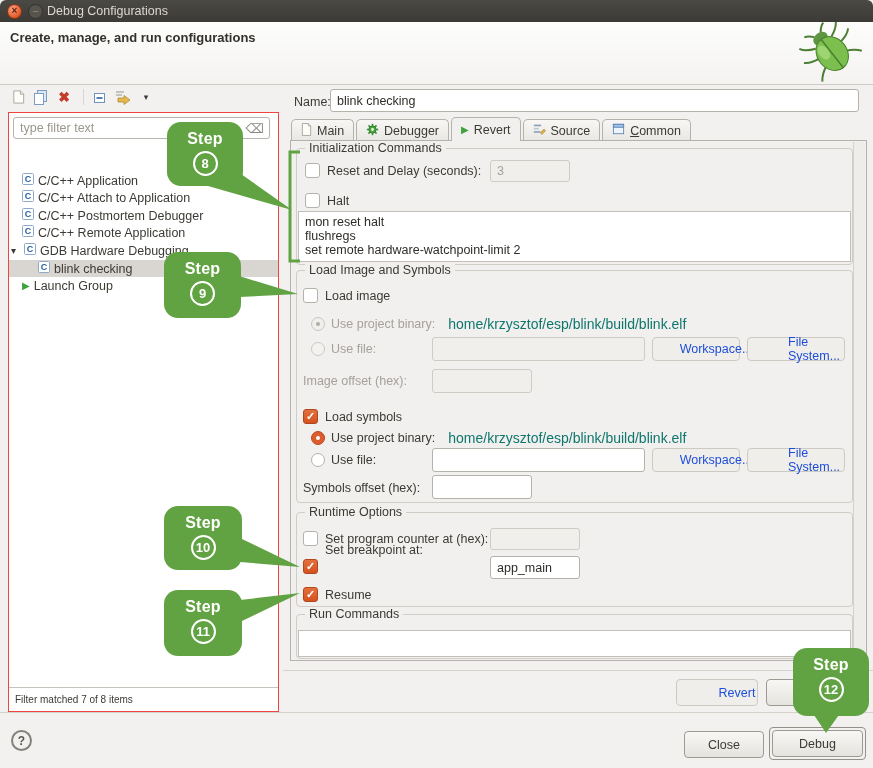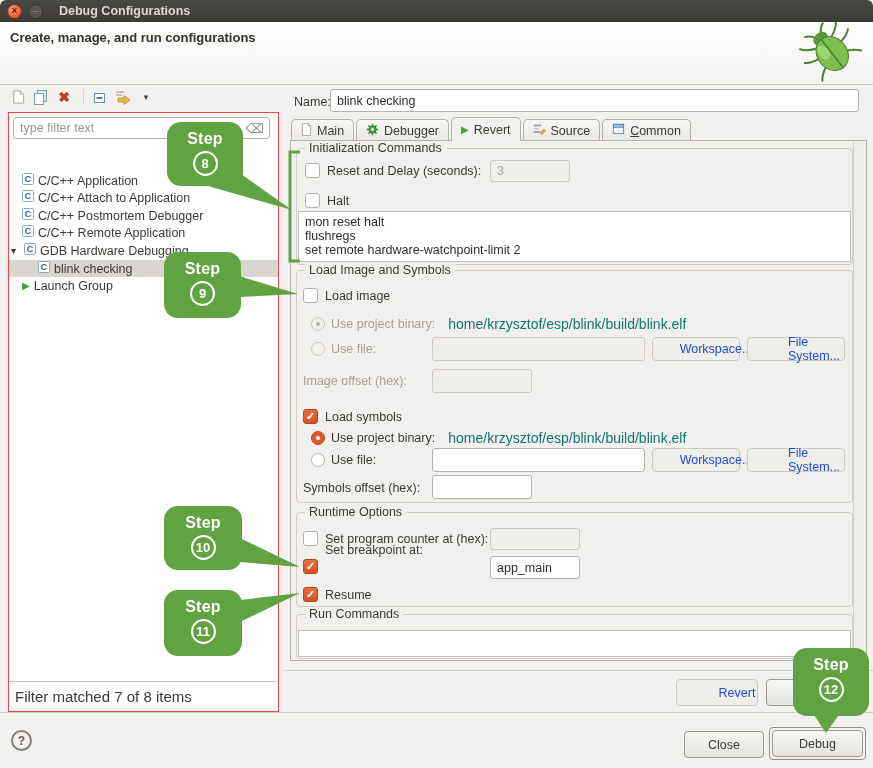--- a/index.html
+++ b/index.html
@@ -9,21 +9,21 @@
   
   .titlebar{position:absolute;left:0;top:0;width:873px;height:22px;
     background:linear-gradient(#4a4944,#3b3a36);border-radius:6px 6px 0 0;
     display:flex;align-items:center;}
   .winbtn{width:15px;height:15px;border-radius:50%;margin-left:7px;
     display:flex;align-items:center;justify-content:center;
     font-size:10px;line-height:1;box-sizing:border-box;}
   .winbtn.close{background:radial-gradient(circle at 35% 30%,#f7a183,#e8693a 55%,#ce4413);
     border:1px solid #95310f;color:#5e1d08;font-weight:bold;}
   .winbtn.min{background:#56544d;border:1px solid #32312c;color:#8e8b84;margin-left:6px;}
-  .wtitle{color:#dcd8d0;font-weight:bold;font-size:12.5px;margin-left:16px;}
+  .wtitle{color:#dcd8d0;font-weight:normal;font-size:12.5px;margin-left:4px;}
   
   .header{position:absolute;left:0;top:22px;width:873px;height:62px;
     background:linear-gradient(#fdfdfc,#f4f3f1);border-bottom:1px solid #cecbc5;}
   .subtitle{position:absolute;left:10px;top:8px;font-size:13px;font-weight:bold;color:#33312c;}
   .bug{position:absolute;right:6px;top:0px;}
   
   .lbl{font-size:12.5px;color:#3c3a34;white-space:nowrap;}
   .lbl.dis{color:#a5a19b;}
   .fld{position:absolute;background:#fff;border:1px solid #b5b2ac;border-radius:3px;
     font-family:"Liberation Sans",sans-serif;font-size:12.5px;color:#2f2d29;
@@ -67,22 +67,22 @@
   .filterbox input::placeholder{color:#9b978f;}
   .clearico{color:#8a8780;font-size:13px;margin-right:5px;cursor:default;}
   .tree{position:absolute;left:0;top:30px;right:0;}
   .trow{position:absolute;left:0;width:100%;height:17px;display:flex;align-items:center;
     gap:4px;box-sizing:border-box;padding-left:13px;font-size:12.5px;color:#3c3a34;}
   .trow.gdb{padding-left:2px;}
   .trow.child{padding-left:29px;}
   .trow.sel{background:#d9d6d2;}
   .disc{font-size:10px;color:#3c3a34;width:9px;}
   .play{color:#3fa23f;font-size:10px;line-height:1;}
-  .lstatus{position:absolute;left:0;bottom:0;width:100%;height:30px;border-top:1px solid #c6c3bd;
-    box-sizing:border-box;font-size:15px;color:#3c3a34;display:flex;align-items:center;
+  .lstatus{position:absolute;left:0;bottom:0;width:100%;height:24px;border-top:1px solid #c6c3bd;
+    box-sizing:border-box;font-size:10px;color:#3c3a34;display:flex;align-items:center;
     padding-left:6px;background:#fff;}
   
   .namelbl{position:absolute;left:294px;top:95px;}
   #namefld{left:330px;top:89px;width:529px;height:23px;}
   .tabs{position:absolute;left:291px;top:118px;height:23px;display:flex;align-items:flex-end;}
   .tab{display:flex;align-items:center;gap:5px;padding:0 9px;height:21px;
     background:linear-gradient(#f8f7f5,#e9e7e3);border:1px solid #b5b2ac;border-bottom:none;
     border-radius:5px 5px 0 0;margin-right:2px;font-size:12.5px;color:#3c3a34;}
   .tab.active{background:#f1f0ee;height:23px;position:relative;z-index:3;}
   .mn{text-decoration:underline;}

